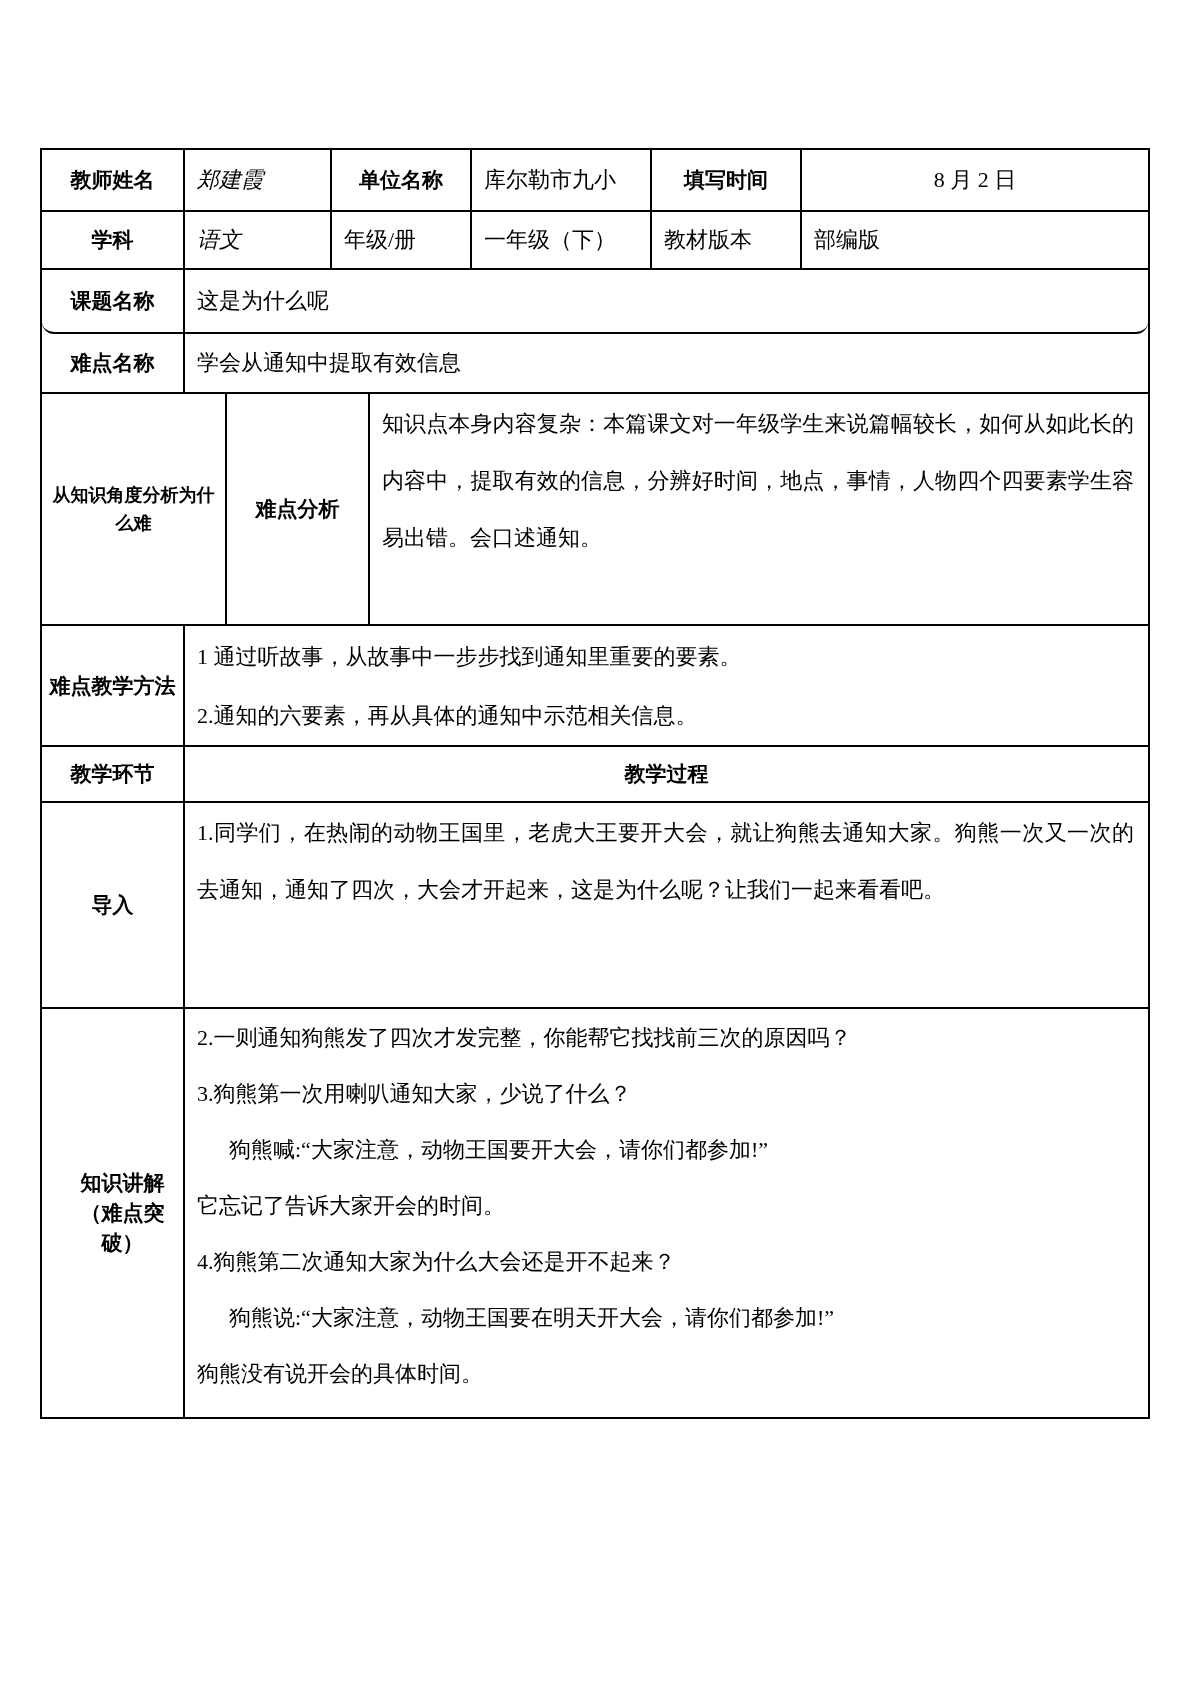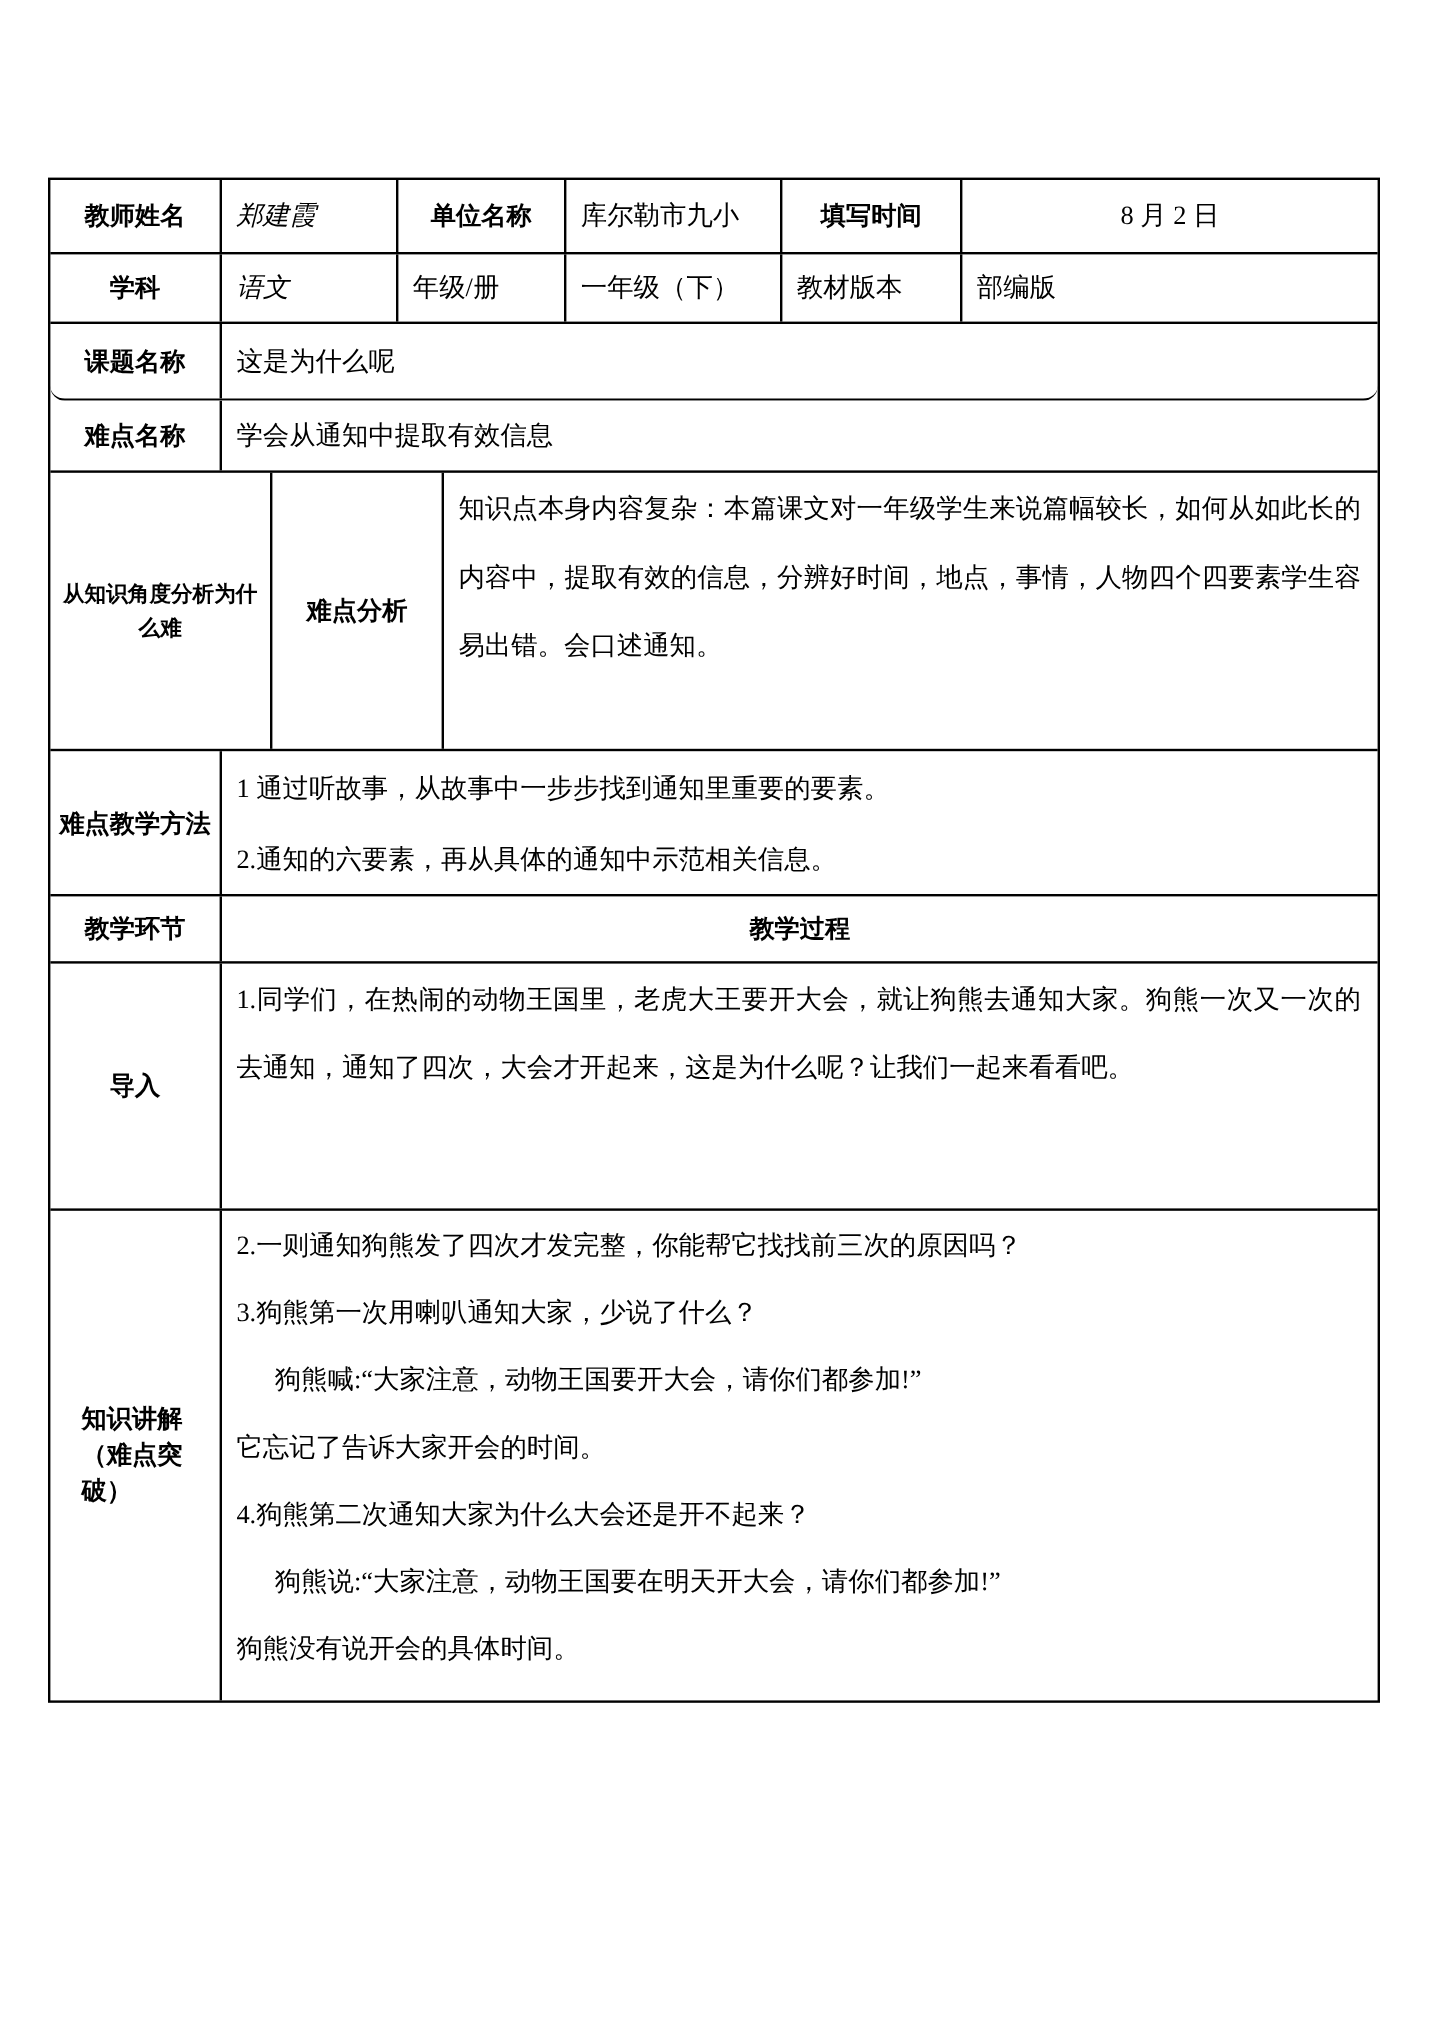--- a/index.html
+++ b/index.html
@@ -59,21 +59,21 @@
   
   .content {
     display:block; align-items:flex-start;
     font-size:22px; padding:1px 14px 0 12px;
   }
   .para { line-height:57px; text-align:justify; }
   .line { line-height:56px; white-space:nowrap; }
   .line-method { line-height:59px; white-space:nowrap; }
   .indent { text-indent:32px; }
 
-  .two-line-label { display:block; text-align:left; width:100%;margin-left:20px; }
+  .two-line-label { display:block; text-align:center; width:100%;margin-left:20px; }
   .two-line-label div { line-height:30px; }
 </style>
 </head>
 <body>
 
 <div class="sheet">
   <div class="doc-table">
 
     <div class="row r1">
       <div class="cell w1 hlabel">教师姓名</div>

